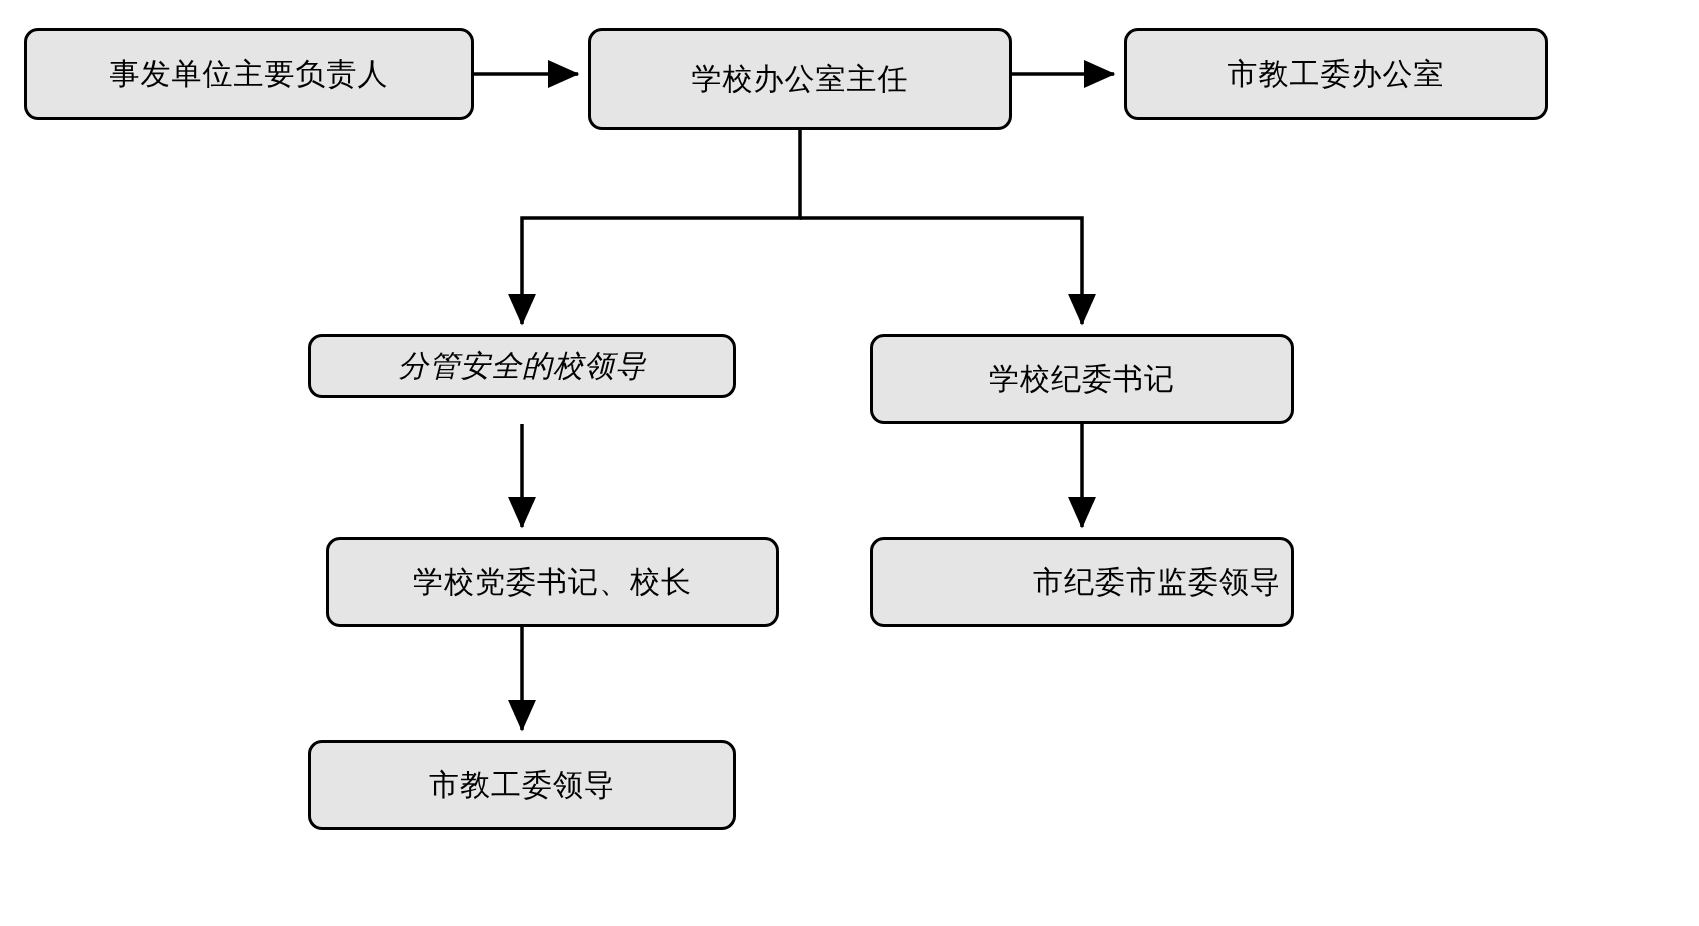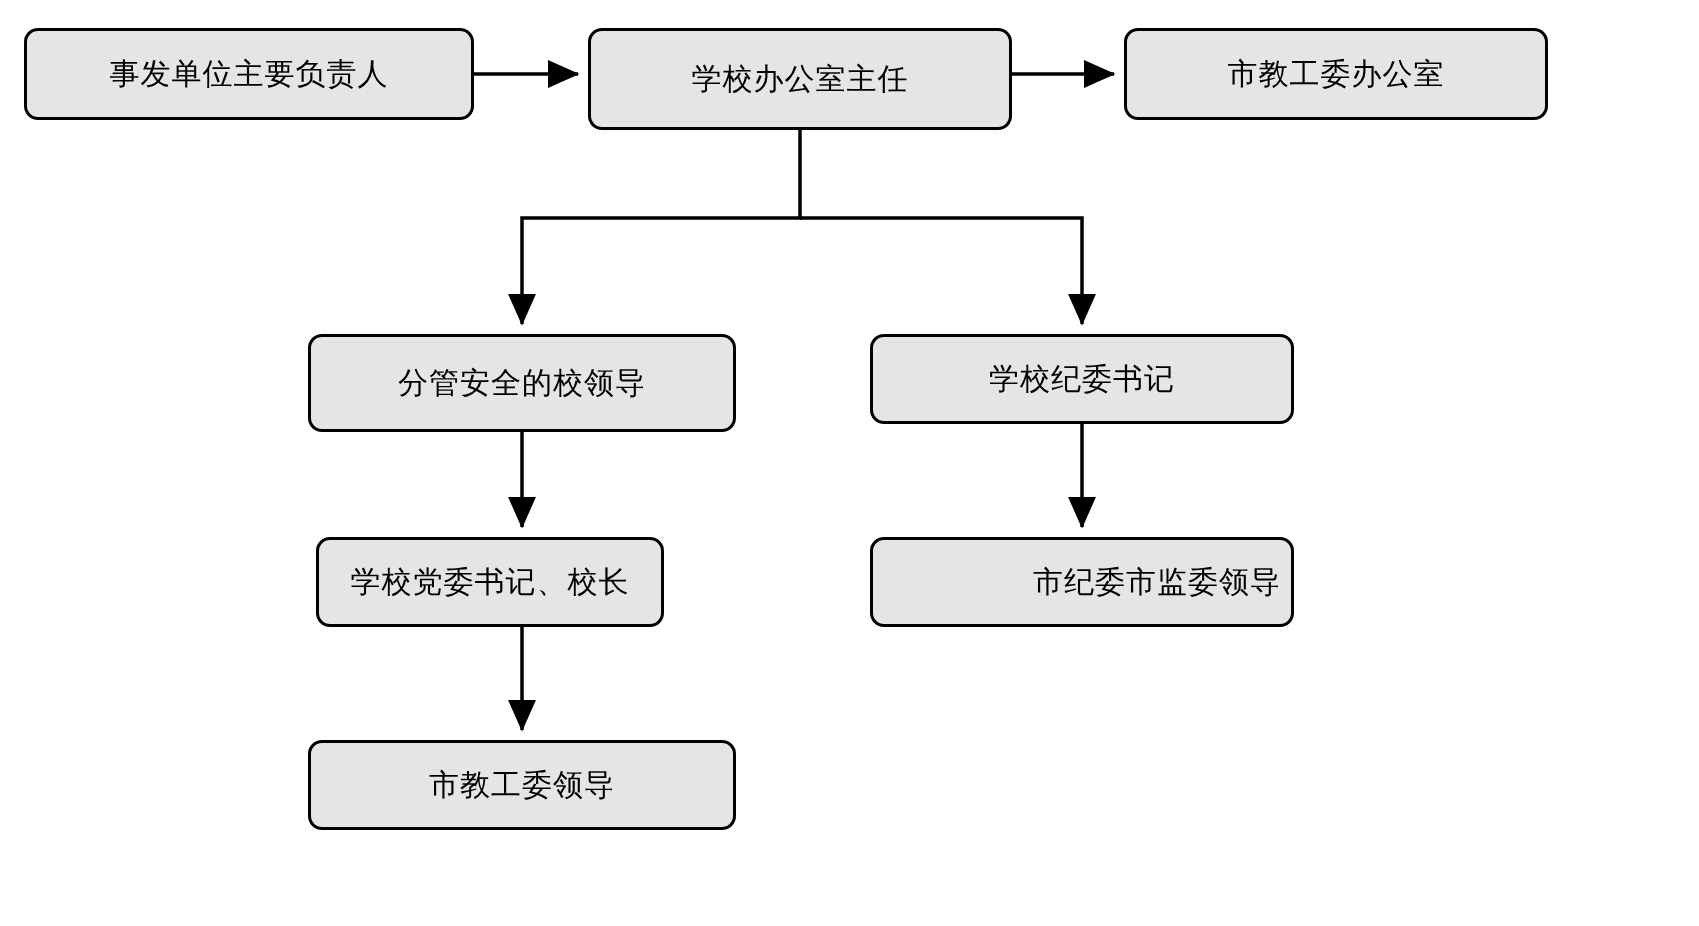--- a/index.html
+++ b/index.html
@@ -88,29 +88,29 @@
   </div>
 
   <div class="node" style="left:588px; top:28px; width:424px; height:102px; font-size:30px;">
     <span>学校办公室主任</span>
   </div>
 
   <div class="node" style="left:1124px; top:28px; width:424px; height:92px; font-size:30px;text-align:center;">
     <span>市教工委办公室</span>
   </div>
 
-  <div class="node" style="left:308px; top:334px; width:428px; height:98px; font-size:30px;">
+  <div class="node" style="left:308px; top:334px; width:428px; height:64px; font-size:30px;font-style:italic;">
     <span>分管安全的校领导</span>
   </div>
 
   <div class="node" style="left:870px; top:334px; width:424px; height:90px; font-size:30px;">
     <span>学校纪委书记</span>
   </div>
 
-  <div class="node" style="left:316px; top:537px; width:348px; height:90px; font-size:30px;">
+  <div class="node" style="left:326px; top:537px; width:453px; height:90px; font-size:30px;">
     <span>学校党委书记、校长</span>
   </div>
 
   <div class="node" style="left:870px; top:537px; width:424px; height:90px; font-size:30px;justify-content:flex-end;">
     <span>市纪委市监委领导</span>
   </div>
 
   <div class="node" style="left:308px; top:740px; width:428px; height:90px; font-size:30px;">
     <span>市教工委领导</span>
   </div>

